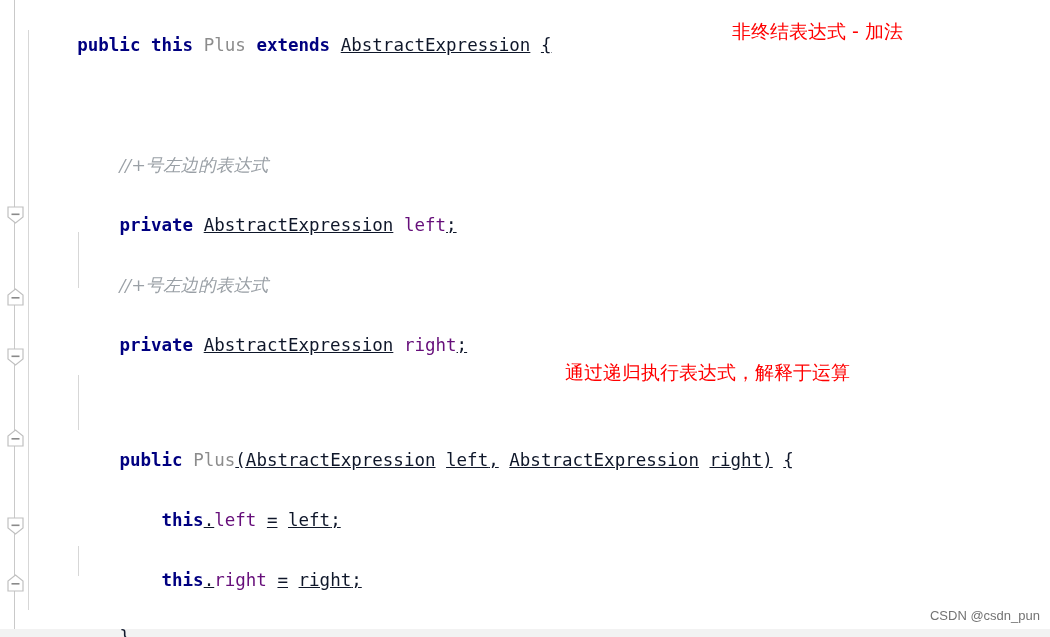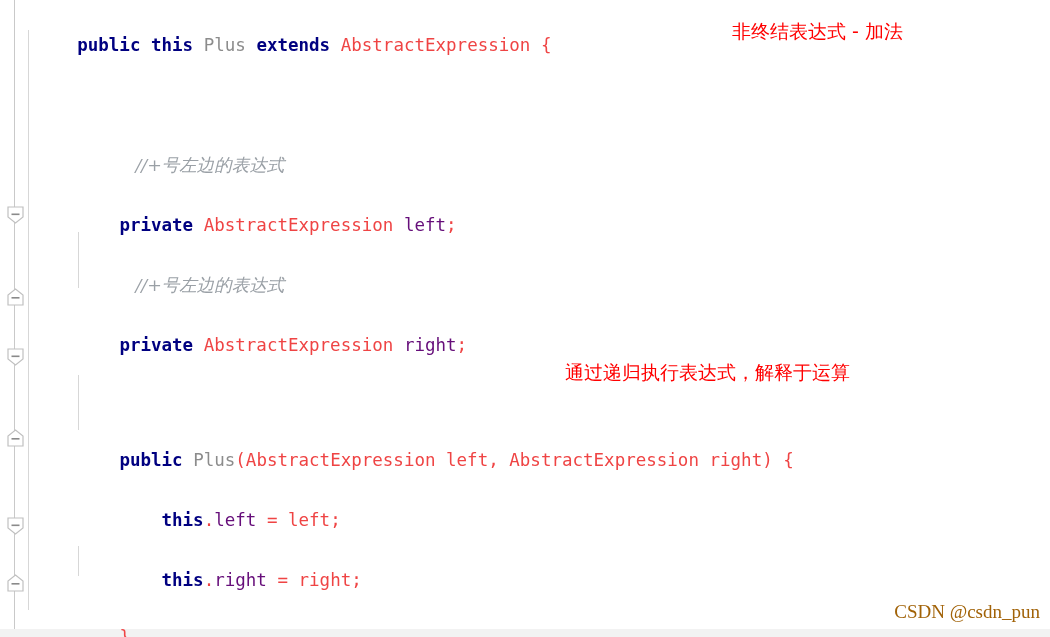--- a/index.html
+++ b/index.html
@@ -46,22 +46,22 @@
     font-size: 17.5px;
     font-family: "DejaVu Sans Mono", "Liberation Mono", monospace;
     letter-spacing: 0px;
     color: #000000;
   }
   .line .txt { position: relative; z-index: 2; padding-left: 14px; display: inline-block; }
   
   .kw   { color: #000080; font-weight: bold; }
   .cls  { color: #8c8c8c; }
   .fld  { color: #660e7a; }
-  .cmt  { color: #9aa0a6; font-style: italic; font-family: "DejaVu Serif","Liberation Serif",serif; margin-left: 16px; }
-  .plain{ color: #ef4444; }
+  .cmt  { color: #9aa0a6; font-style: italic; font-family: "DejaVu Serif","Liberation Serif",serif; }
+  .plain{ color: #0f172a; text-decoration: underline; }
   
   .iguide {
     position: absolute;
     width: 1px;
     background: #d7d7d7;
     z-index: 1;
   }
   
   .fold {
     position: absolute;
@@ -77,23 +77,23 @@
     font-family: "DejaVu Sans", "Liberation Sans", sans-serif;
     font-size: 19px;
     white-space: nowrap;
     z-index: 8;
     margin-top: 12px;
   }
   
   .watermark {
     position: absolute;
     right: 10px; bottom: 14px;
-    color: #a16207;
-    font-family: Liberation Serif, serif;
-    font-size: 19px;
+    color: #737373;
+    font-family: Liberation Sans, sans-serif;
+    font-size: 13px;
     white-space: nowrap;
     z-index: 9;
   }
   .bottom-strip {
     position: absolute;
     left: 0; bottom: 0; width: 1050px; height: 8px;
     background: #f2f2f2;
   }
   .left-edge {
     position: absolute;

